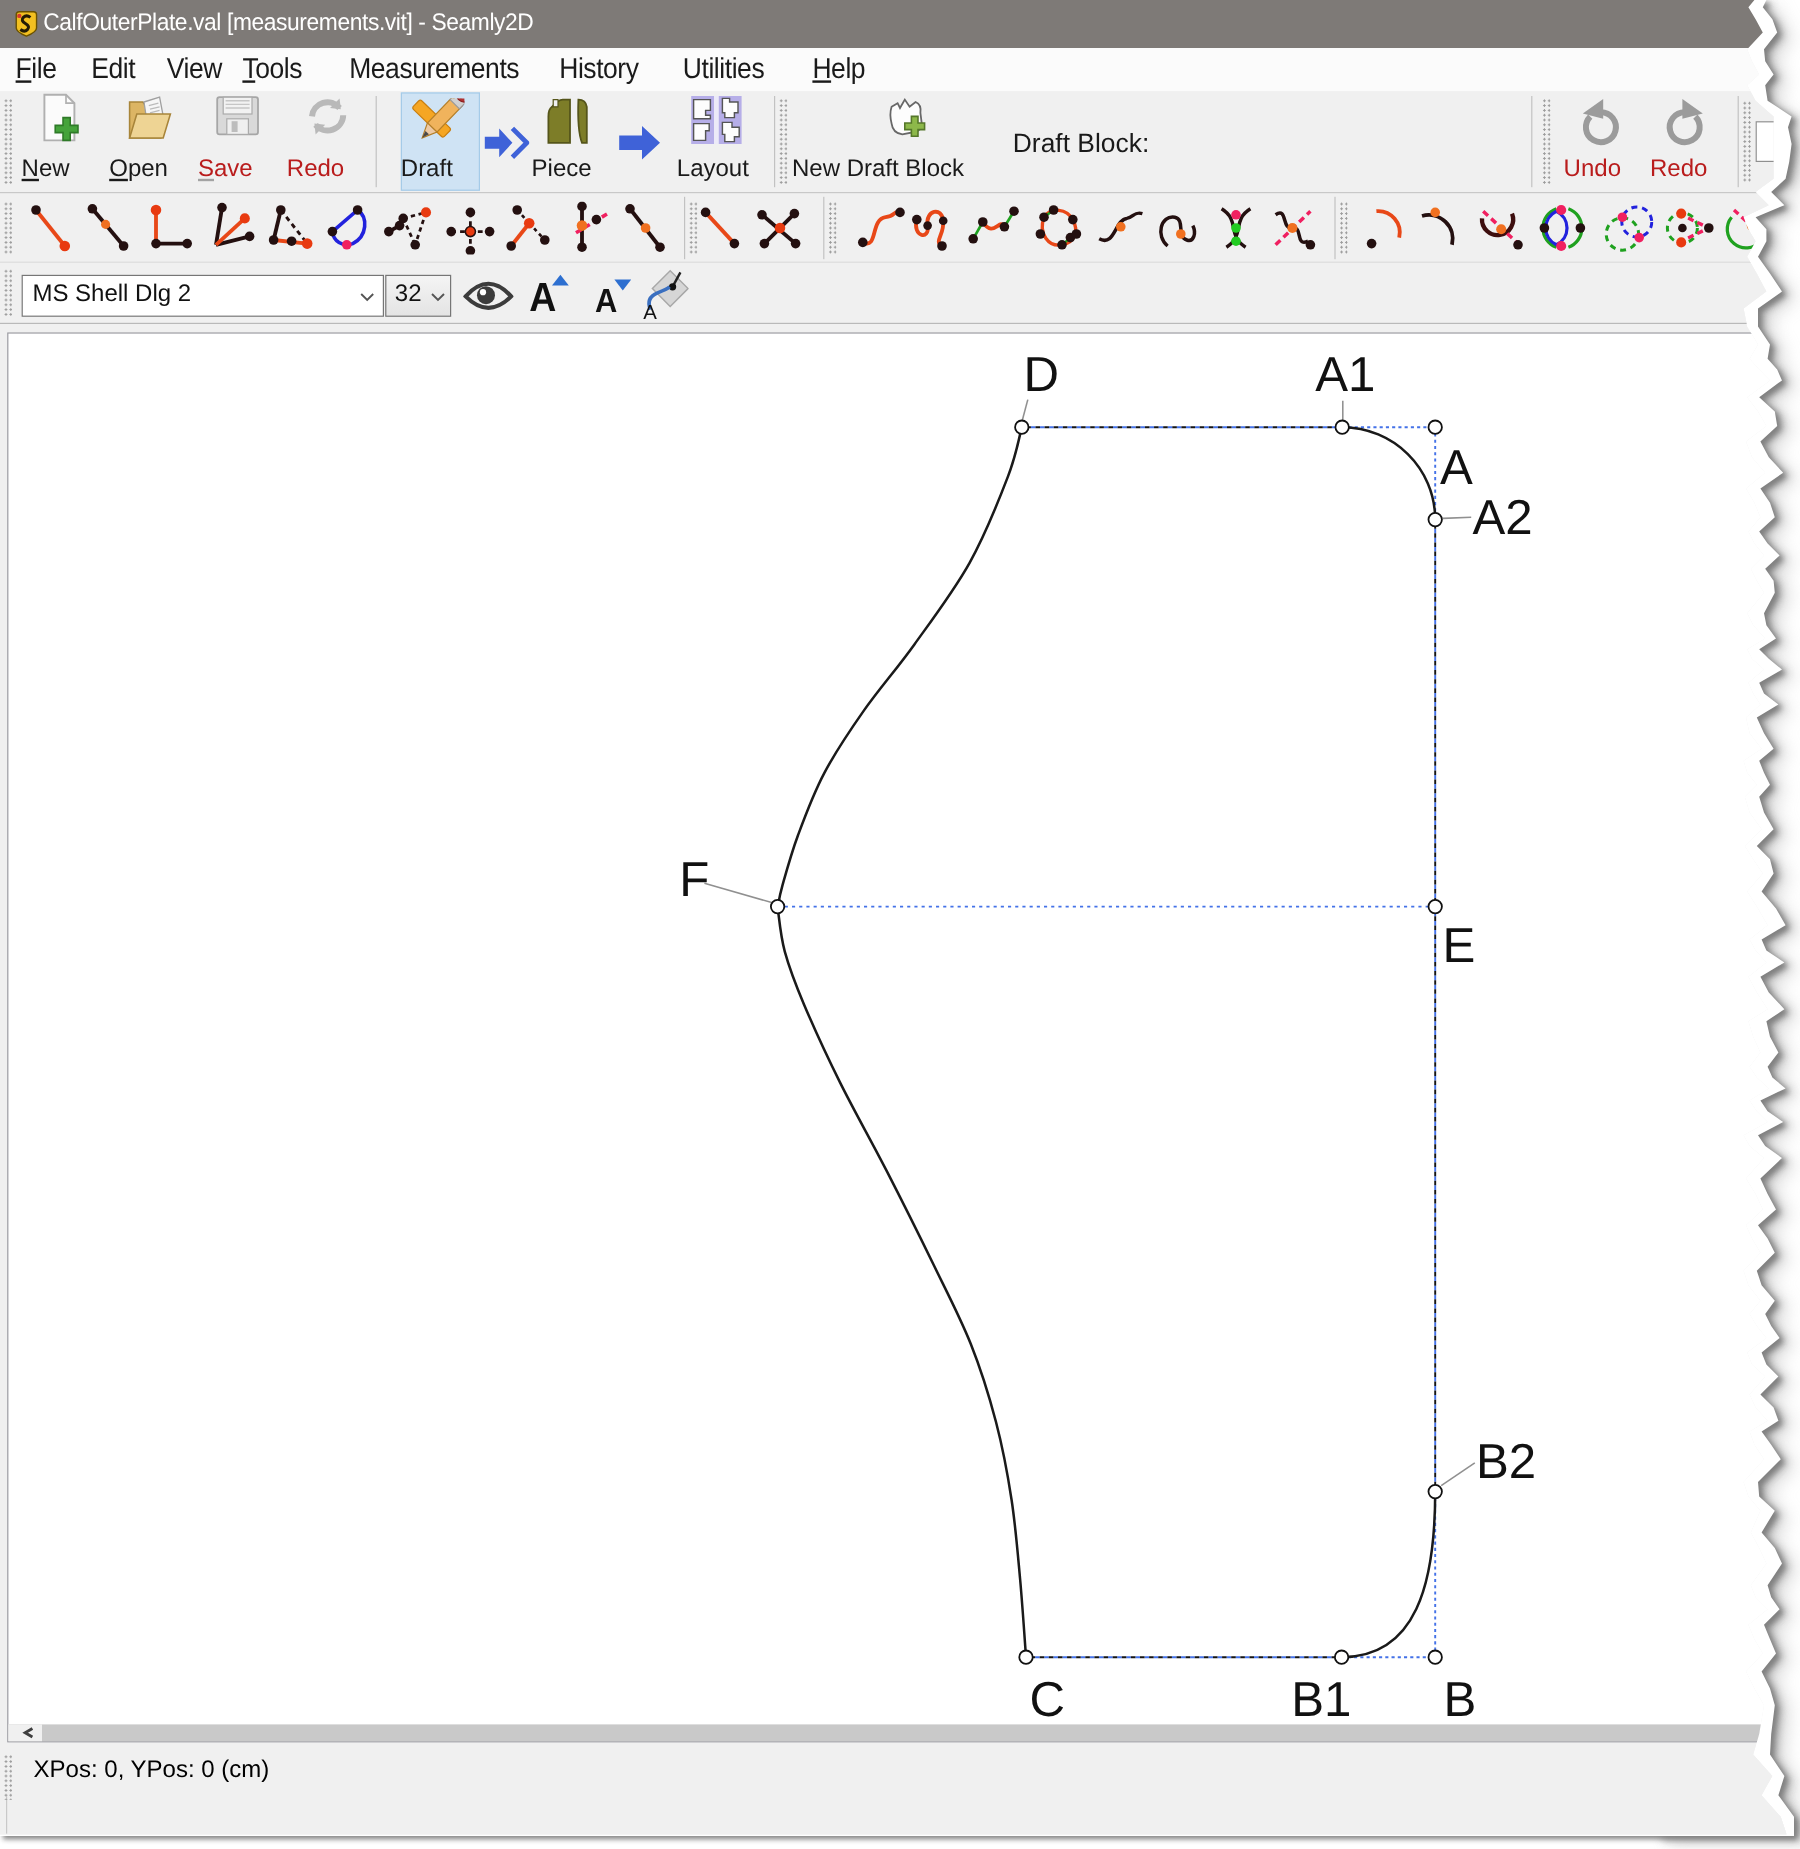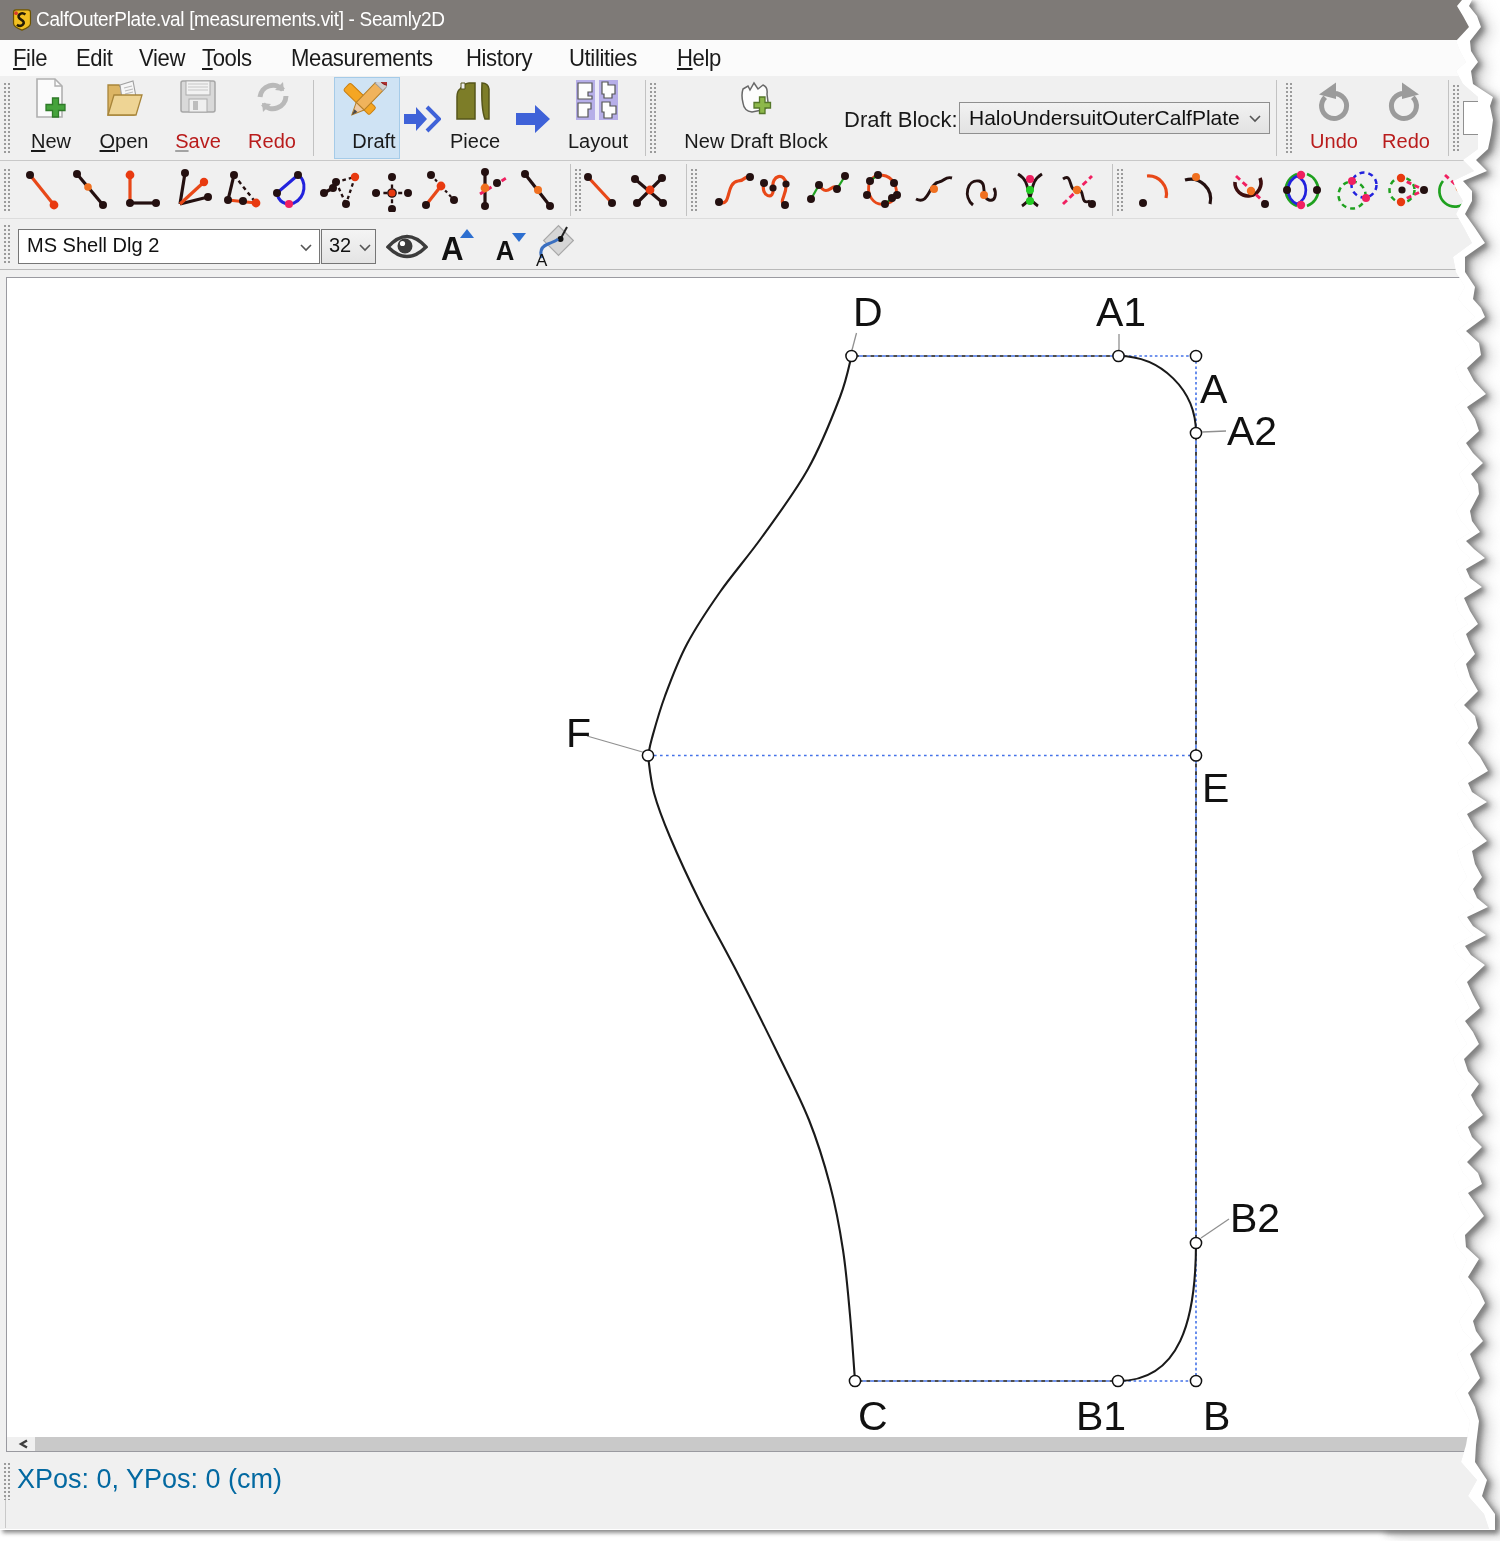--- a/index.html
+++ b/index.html
@@ -7,30 +7,30 @@
 #wrap{position:absolute;left:0;top:0;width:1500px;height:1541px;z-index:1;
  clip-path:polygon(0px 0px, 1462px 0px, 1457px 6px, 1463px 16px, 1469px 27px, 1456px 41px, 1460px 51px, 1466px 62px, 1456px 71px, 1463px 84px, 1478px 97px, 1478px 106px, 1478px 120px, 1478px 135px, 1478px 149px, 1463px 160px, 1474px 171px, 1453px 181px, 1457px 191px, 1463px 201px, 1456px 214px, 1464px 228px, 1472px 243px, 1453px 257px, 1456px 272px, 1465px 287px, 1458px 299px, 1466px 308px, 1475px 317px, 1456px 331px, 1465px 343px, 1472px 355px, 1455px 368px, 1460px 381px, 1471px 394px, 1455px 407px, 1462px 419px, 1467px 431px, 1457px 443px, 1462px 453px, 1470px 463px, 1459px 474px, 1464px 484px, 1470px 494px, 1456px 511px, 1461px 521px, 1471px 532px, 1456px 541px, 1460px 549px, 1470px 558px, 1457px 569px, 1461px 578px, 1467px 587px, 1455px 598px, 1458px 611px, 1468px 624px, 1453px 634px, 1456px 644px, 1464px 654px, 1454px 664px, 1458px 677px, 1468px 691px, 1454px 705px, 1461px 716px, 1469px 728px, 1456px 743px, 1465px 757px, 1473px 771px, 1458px 783px, 1463px 792px, 1472px 802px, 1457px 814px, 1464px 827px, 1473px 841px, 1457px 851px, 1461px 864px, 1467px 877px, 1458px 889px, 1464px 898px, 1474px 907px, 1458px 917px, 1464px 926px, 1473px 935px, 1453px 946px, 1458px 955px, 1470px 965px, 1455px 982px, 1463px 995px, 1469px 1008px, 1455px 1021px, 1460px 1032px, 1467px 1044px, 1453px 1059px, 1457px 1071px, 1467px 1084px, 1458px 1095px, 1464px 1105px, 1472px 1115px, 1456px 1127px, 1460px 1137px, 1471px 1147px, 1458px 1162px, 1463px 1173px, 1473px 1184px, 1458px 1193px, 1462px 1204px, 1470px 1216px, 1453px 1235px, 1457px 1247px, 1467px 1259px, 1459px 1277px, 1466px 1290px, 1472px 1303px, 1459px 1321px, 1463px 1331px, 1473px 1341px, 1457px 1354px, 1462px 1366px, 1469px 1378px, 1455px 1393px, 1462px 1407px, 1470px 1421px, 1466px 1445px, 1461px 1462px, 1477px 1480px, 1468px 1496px, 1484px 1514px, 1489px 1529px, 0px 1529px)}
 .abs{position:absolute}
 #titlebar{position:absolute;left:0;top:0;width:1500px;height:40px;background:#7e7a77;color:#fff;font-size:20px}
 #menubar{position:absolute;left:0;top:40px;width:1500px;height:36px;background:#fbfbfb;font-size:24px;color:#1a1a1a}
 .mi{position:absolute;top:4px;letter-spacing:-0.4px;transform:scaleX(.92);transform-origin:0 0}
 #tb{position:absolute;left:0;top:76px;width:1500px;height:194px;background:#f0f0f0}
 .hline{position:absolute;left:0;width:1500px;height:1px;background:#d9d9d9}
 .vsep{position:absolute;width:1px;background:#c2c2c2}
 .grip{position:absolute;width:7px;background-image:radial-gradient(circle,#9b9b9b 1px,transparent 1.1px);background-size:4px 4px}
-.btnlabel{position:absolute;font-size:20px;color:#1a1a1a;text-align:center;white-space:nowrap}
+.btnlabel{position:absolute;font-size:20px;color:#1a1a1a;text-align:left;white-space:nowrap}
 .gray{color:#b91c1c}
 u{text-decoration-thickness:1.6px;text-underline-offset:2px}
 #draftbtn{position:absolute;left:334px;top:77px;width:66px;height:82px;background:#cfe3f4;border:1px solid #a5cbe8}
 .combo{position:absolute;border:1px solid #8f8f8f;font-size:21px;color:#111}
 #canvas{position:absolute;left:6px;top:277px;width:1494px;height:1175px;border:1px solid #9a9aa0;background:#fff}
 #hscroll{position:absolute;left:0px;top:1159px;width:1493px;height:14px;background:#c9c9c9}
 #hbtn{position:absolute;left:0;top:0;width:28px;height:14px;background:#f0f0f0;color:#4a4a4a}
 #status{position:absolute;left:0;top:1453px;width:1500px;height:76px;background:#f0f0f0}
-#status .txt{position:absolute;left:17px;top:11px;font-size:27px;color:#0369a1}
+#status .txt{position:absolute;left:28px;top:11px;font-size:20px;color:#000000}
 svg{display:block}
 .icon{position:absolute}
 </style></head><body>
 <svg id="paper" width="1500" height="1541" viewBox="0 0 1500 1541">
  <defs>
       <filter id="bl" x="-30%" y="-5%" width="160%" height="115%">
         <feGaussianBlur stdDeviation="3.5"></feGaussianBlur>
       </filter>
       <filter id="bl2" x="-30%" y="-5%" width="160%" height="115%">
         <feGaussianBlur stdDeviation="7"></feGaussianBlur>
@@ -144,26 +144,20 @@
   <div class="vsep" style="left:645px;top:4px;height:76px"></div>
   <div class="grip" style="left:649px;top:6px;height:72px"></div>
   <svg class="icon" style="left:735px;top:5px" width="42" height="42" viewBox="0 0 42 42">
 <path d="M8,8 L13,5 L15,9 L19,2 L23,8 L28,4 Q33,6 32,13 L33,21 Q33,28 27,29 L17,31 Q9,30 8,22 Q6,14 8,8 Z" fill="#fdfdfd" stroke="#686868" stroke-width="1.5"></path>
 <g transform="translate(19,16)">
           <path d="M5.5,0 h5.5 v5.5 h5.5 v5.5 h-5.5 v5.5 h-5.5 v-5.5 h-5.5 v-5.5 h5.5 z" fill="#8db84a" stroke="#55772a" stroke-width="1.3"></path>
         </g>
 </svg>
   <div class="btnlabel" style="left:660px;top:54px;width:192px">New Draft Block</div>
   <div class="btnlabel" style="left:844px;top:31px;font-size:22px">Draft Block:</div>
-  <div class="combo" style="left:959px;top:26px;width:311px;height:32px;background:linear-gradient(#f2f2f2,#e2e2e2)">
-<span class="abs" style="left:9px;top:3px">HaloUndersuitOuterCalfPlate</span>
-<svg class="abs" style="left:288px;top:11px" width="14" height="10" viewBox="0 0 14 10">
-          <path d="M2,2 L7,7 L12,2" fill="none" stroke="#555" stroke-width="1.6"></path>
-        </svg>
-</div>
   <div class="vsep" style="left:1276px;top:4px;height:76px"></div>
   <div class="grip" style="left:1285px;top:6px;height:72px"></div>
   <svg class="icon" style="left:1313px;top:4px" width="44" height="44" viewBox="0 0 44 44">
 <path d="M21,13.5 A12.5,12.5 0 1 1 12.2,17.2" fill="none" stroke="#9b9b9b" stroke-width="5"></path>
 <path d="M6,14.5 L23,2.5 L23,19 Z" fill="#9b9b9b"></path>
 </svg>
   <div class="btnlabel gray" style="left:1303px;top:54px;width:62px">Undo</div>
   <svg class="icon" style="left:1381px;top:4px" width="44" height="44" viewBox="0 0 44 44">
 <path d="M23,13.5 A12.5,12.5 0 1 0 31.8,17.2" fill="none" stroke="#9b9b9b" stroke-width="5"></path>
 <path d="M38,14.5 L21,2.5 L21,19 Z" fill="#9b9b9b"></path>

